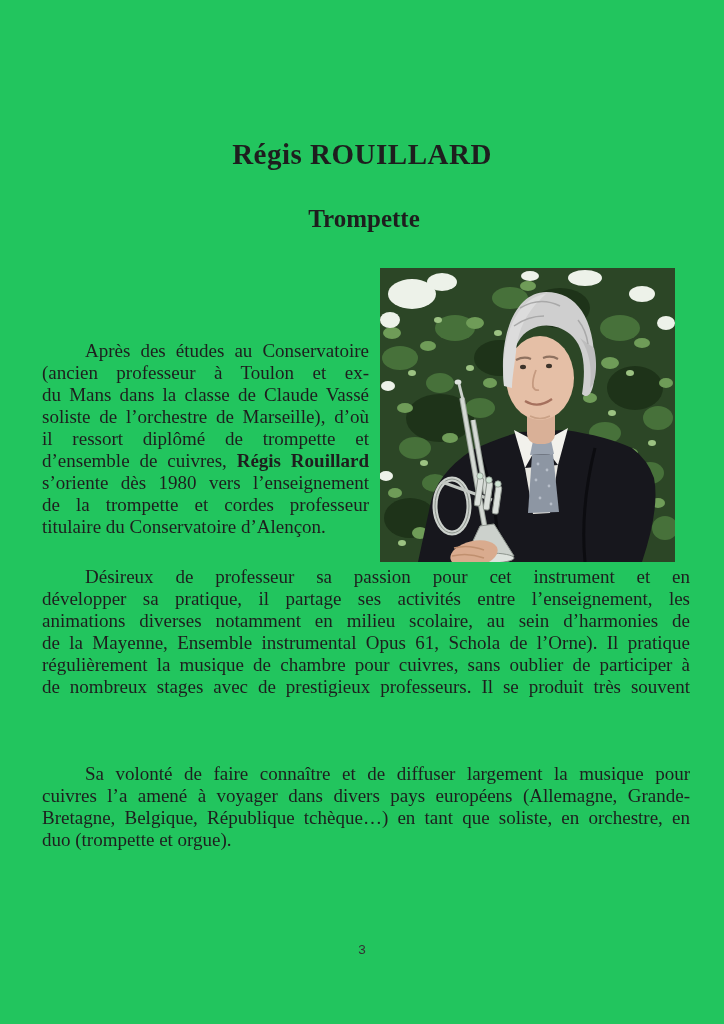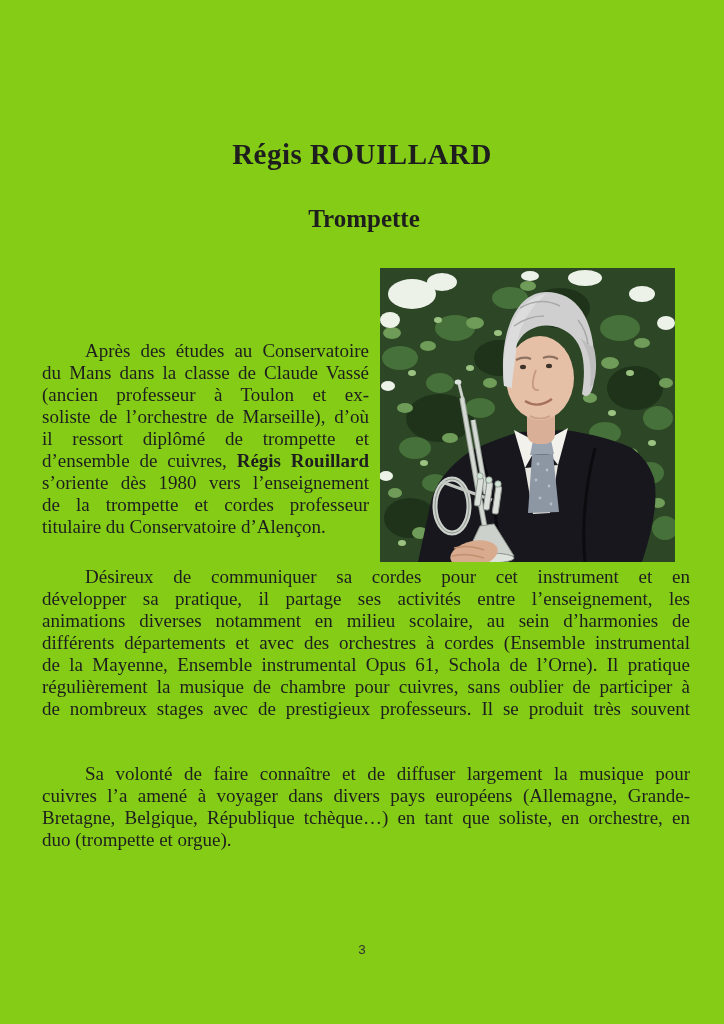--- a/index.html
+++ b/index.html
@@ -1,20 +1,20 @@
 <!DOCTYPE html>
 <html lang="fr"><head>
 <meta charset="utf-8">
 <style>
   html,body{margin:0;padding:0;background:#888;}
   .page{
     position:relative;
     width:724px;height:1024px;
     margin:0 auto;
-    background:#84cc16;
+    background:#22c55e;
     font-family:"Liberation Serif","DejaVu Serif",serif;
     color:#1e1e1e;
     overflow:hidden;
   }
   .title{
     position:absolute;left:0;right:0;top:138px;
     margin:0;text-align:center;
     font-size:29px;font-weight:bold;letter-spacing:.5px;
   }
   .subtitle{
@@ -182,35 +182,34 @@
       <path d="M 100 258 L 114 256 L 134 288 L 84 292 Z" fill="#ccd1cc" stroke="#8d948d" stroke-width="1"></path>
       <ellipse cx="109" cy="290" rx="25" ry="5" fill="#dde2dd" stroke="#8d948d" stroke-width="1"></ellipse>
 
       <ellipse cx="94" cy="286" rx="24" ry="13" fill="#d9ab8e" transform="rotate(-12 94 286)"></ellipse>
       <path d="M 74 280 q 14 -4 30 2 M 72 288 q 16 -4 32 2" stroke="#c0906f" stroke-width="1.5" fill="none"></path>
     </svg>
   </div>
 
   <div class="para para1">
     <div class="line first">Après des études au Conservatoire</div>
+    <div class="line">(ancien professeur à Toulon et ex-</div>
     <div class="line">du Mans dans la classe de Claude Vassé</div>
-    <div class="line">(ancien professeur à Toulon et ex-</div>
     <div class="line">soliste de l’orchestre de Marseille), d’où</div>
     <div class="line">il ressort diplômé de trompette et</div>
     <div class="line"><span>d’ensemble de cuivres, </span><span class="bold">Régis Rouillard</span></div>
     <div class="line">s’oriente dès 1980 vers l’enseignement</div>
     <div class="line">de la trompette et cordes professeur</div>
     <div class="line last">titulaire du Conservatoire d’Alençon.</div>
   </div>
 
   <div class="para para2">
-    <div class="line first">Désireux de communiquer sa cordes pour cet instrument et en</div>
+    <div class="line first">Désireux de professeur sa passion pour cet instrument et en</div>
     <div class="line">développer sa pratique, il partage ses activités entre l’enseignement, les</div>
     <div class="line">animations diverses notamment en milieu scolaire, au sein d’harmonies de</div>
-    <div class="line">différents départements et avec des orchestres à cordes (Ensemble instrumental</div>
     <div class="line">de la Mayenne, Ensemble instrumental Opus 61, Schola de l’Orne). Il pratique</div>
     <div class="line">régulièrement la musique de chambre pour cuivres, sans oublier de participer à</div>
     <div class="line">de nombreux stages avec de prestigieux professeurs. Il se produit très souvent</div>
   </div>
 
   <div class="para para3">
     <div class="line first">Sa volonté de faire connaître et de diffuser largement la musique pour</div>
     <div class="line">cuivres l’a amené à voyager dans divers pays européens (Allemagne, Grande-</div>
     <div class="line">Bretagne, Belgique, République tchèque…) en tant que soliste, en orchestre, en</div>
     <div class="line last">duo (trompette et orgue).</div>

